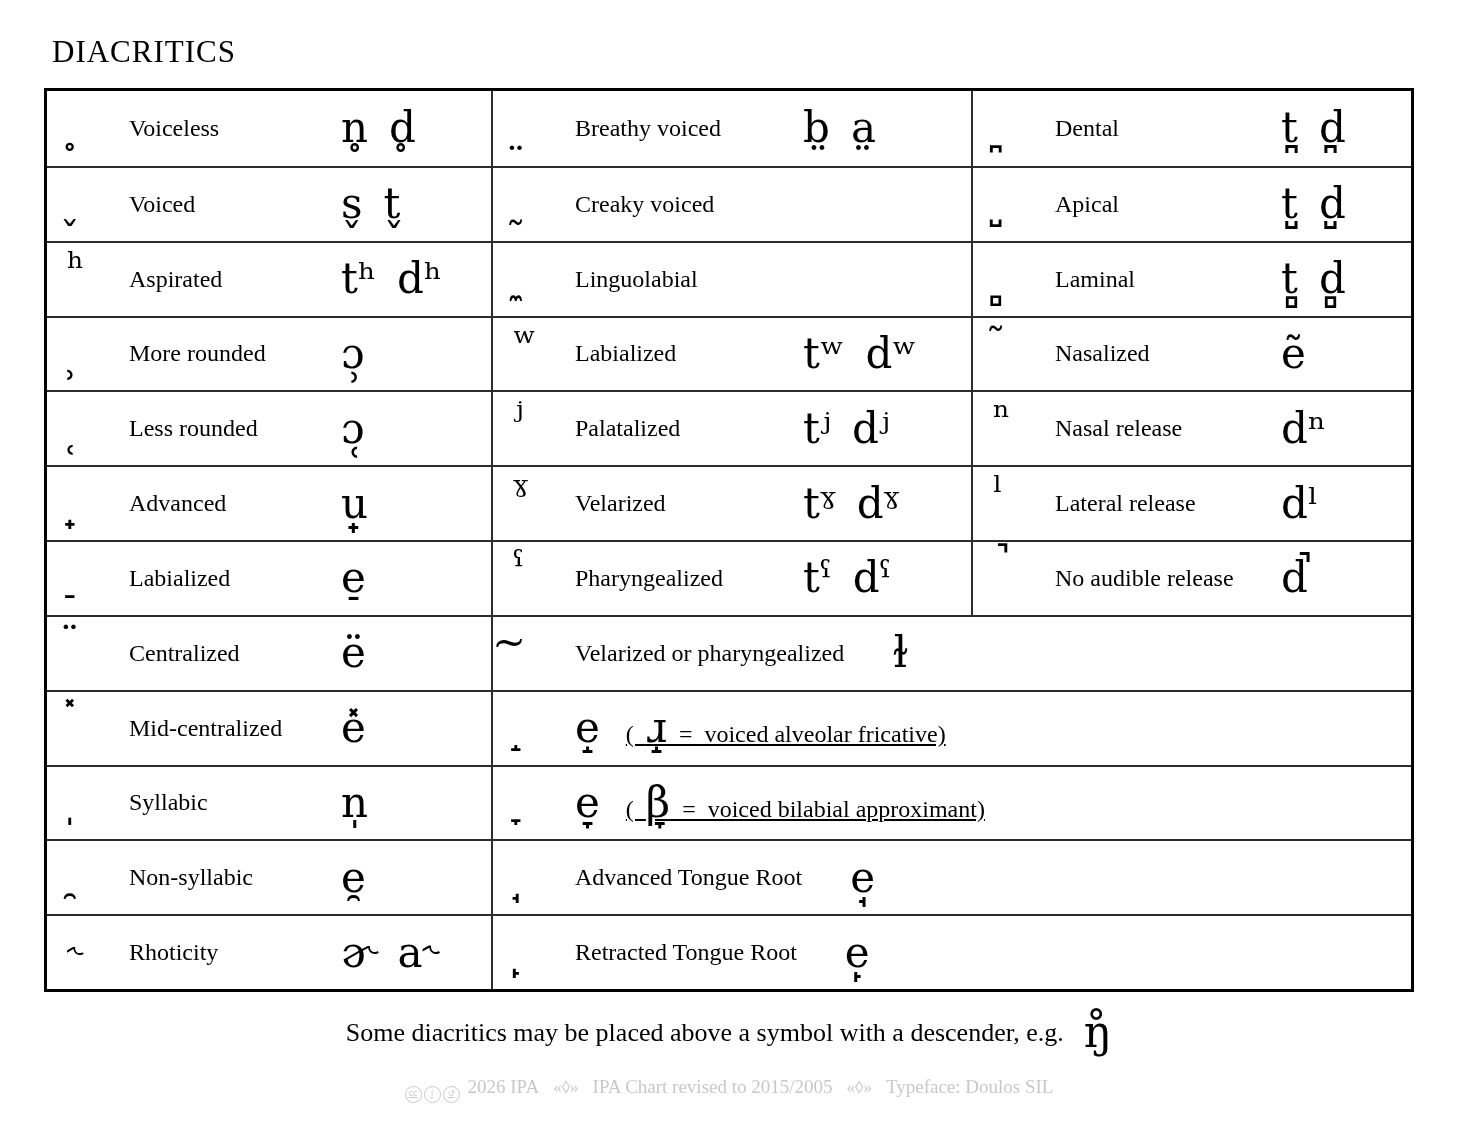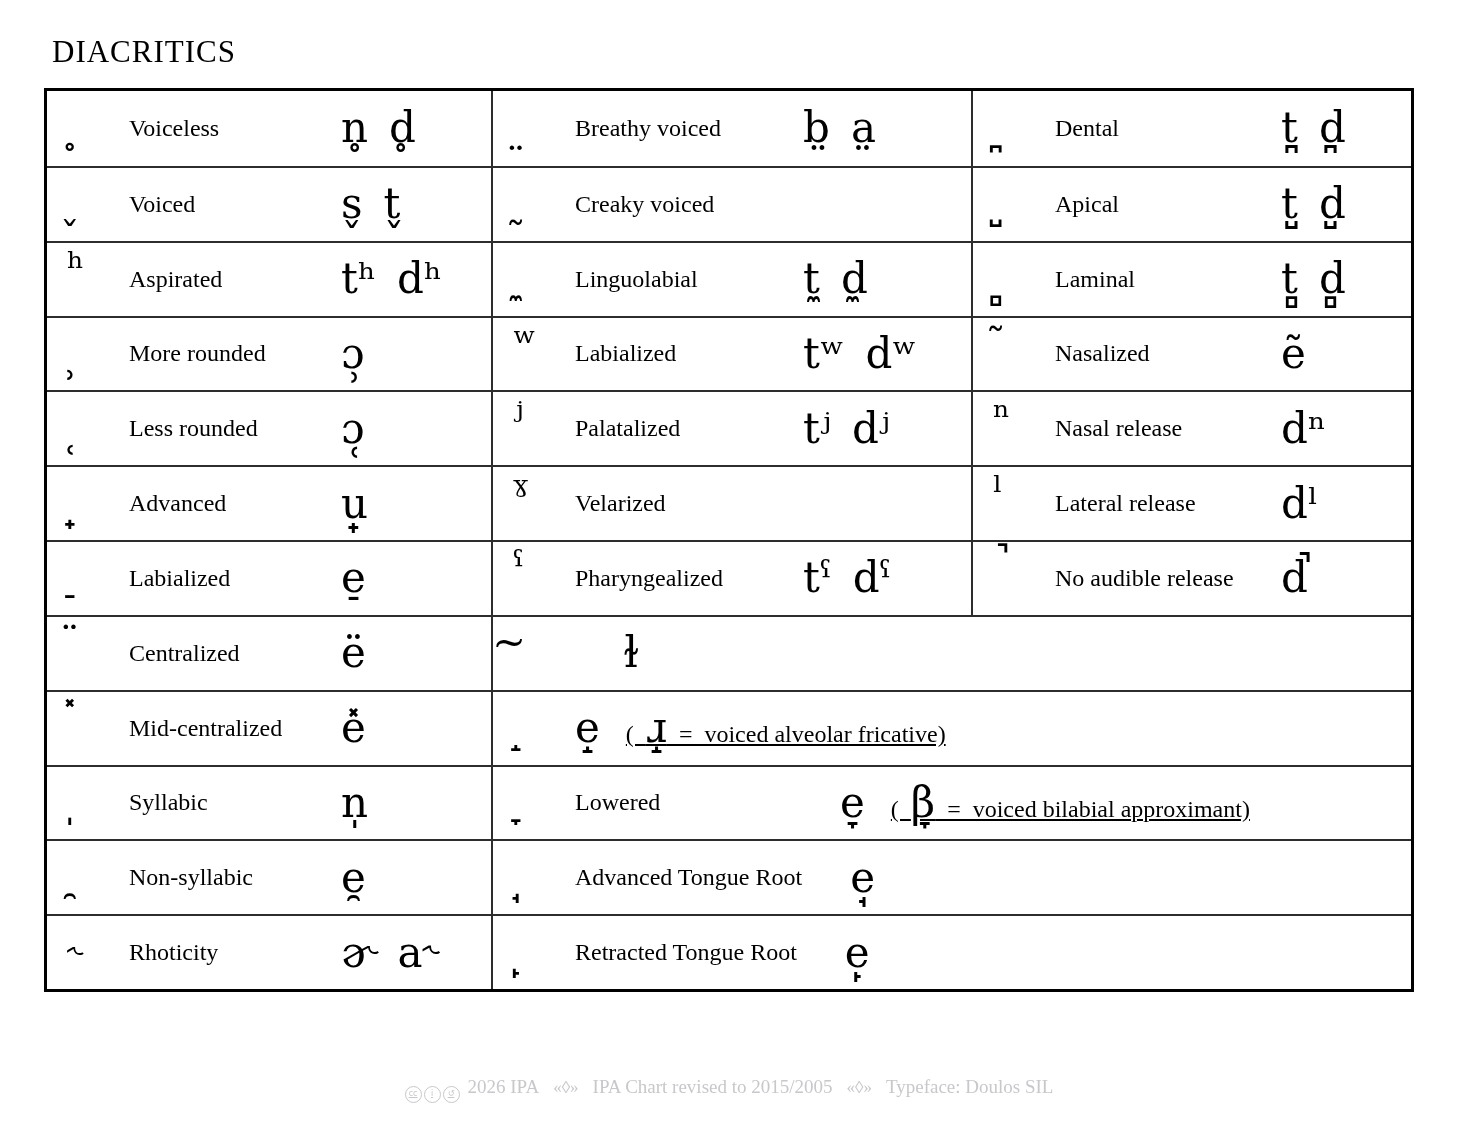--- a/index.html
+++ b/index.html
@@ -132,35 +132,35 @@
       <div class="label">Breathy voiced</div>
       <div class="ex end c2">b̤ a̤</div>
     </div>
     <div class="cell bl" style="grid-area:2/2">
       <div class="mark low">&nbsp;̰</div>
       <div class="label">Creaky voiced</div>
     </div>
     <div class="cell bl" style="grid-area:3/2">
       <div class="mark low">&nbsp;̼</div>
       <div class="label">Linguolabial</div>
-      <div class="ex end c2">t̼ d̼</div>
     </div>
     <div class="cell bl" style="grid-area:4/2">
       <div class="mark high">ʷ</div>
       <div class="label">Labialized</div>
       <div class="ex end c2">tʷ dʷ</div>
     </div>
     <div class="cell bl" style="grid-area:5/2">
       <div class="mark high">ʲ</div>
       <div class="label">Palatalized</div>
       <div class="ex end c2">tʲ dʲ</div>
     </div>
     <div class="cell bl" style="grid-area:6/2">
       <div class="mark high">ˠ</div>
       <div class="label">Velarized</div>
+      <div class="ex end c2">tˠ dˠ</div>
     </div>
     <div class="cell bl" style="grid-area:7/2">
       <div class="mark high">ˤ</div>
       <div class="label">Pharyngealized</div>
       <div class="ex end c2">tˤ dˤ</div>
     </div>
 
     <div class="cell row1 bl" style="grid-area:1/3">
       <div class="mark low">&nbsp;̪</div>
       <div class="label">Dental</div>
@@ -192,44 +192,45 @@
       <div class="ex end c3">dˡ</div>
     </div>
     <div class="cell bl" style="grid-area:7/3">
       <div class="mark high">&nbsp;̚</div>
       <div class="label">No audible release</div>
       <div class="ex end c3">d̚</div>
     </div>
 
     <div class="cell bl" style="grid-area:8/2/9/4">
       <div class="mark high">&nbsp;̴</div>
+      <div class="label">Velarized or pharyngealized</div>
       <div class="ex gap">ɫ</div>
     </div>
     <div class="cell bl" style="grid-area:9/2/10/4">
       <div class="mark low">&nbsp;̝</div>
       <div class="ex">e̝</div>
       <div class="note"><span>( </span><span class="ng">ɹ̝</span><span> = voiced alveolar fricative)</span></div>
     </div>
     <div class="cell bl" style="grid-area:10/2/11/4">
       <div class="mark low">&nbsp;̞</div>
-      <div class="label wide">Lowered</div>
       <div class="ex">e̞</div>
       <div class="note"><span>( </span><span class="ng">β̞</span><span> = voiced bilabial approximant)</span></div>
     </div>
     <div class="cell bl" style="grid-area:11/2/12/4">
       <div class="mark low">&nbsp;̘</div>
       <div class="label">Advanced Tongue Root</div>
       <div class="ex gap">e̘</div>
     </div>
     <div class="cell bl" style="grid-area:12/2/13/4">
       <div class="mark low">&nbsp;̙</div>
       <div class="label">Retracted Tongue Root</div>
       <div class="ex gap">e̙</div>
     </div>
 
   </div>
 
+  <div class="footnote"><span>Some diacritics may be placed above a symbol with a descender, e.g.</span><span class="fg">ŋ̊</span></div>
 
   <div class="footer">
     <span class="lic"><span class="cc-ic">cc</span><span class="cc-ic">i</span><span class="cc-ic">↺</span></span><span>2026 IPA</span><span class="sep">«◊»</span><span>IPA Chart revised to 2015/2005</span><span class="sep">«◊»</span><span>Typeface: Doulos SIL</span>
   </div>
 
 </div>
 
 </body></html>

